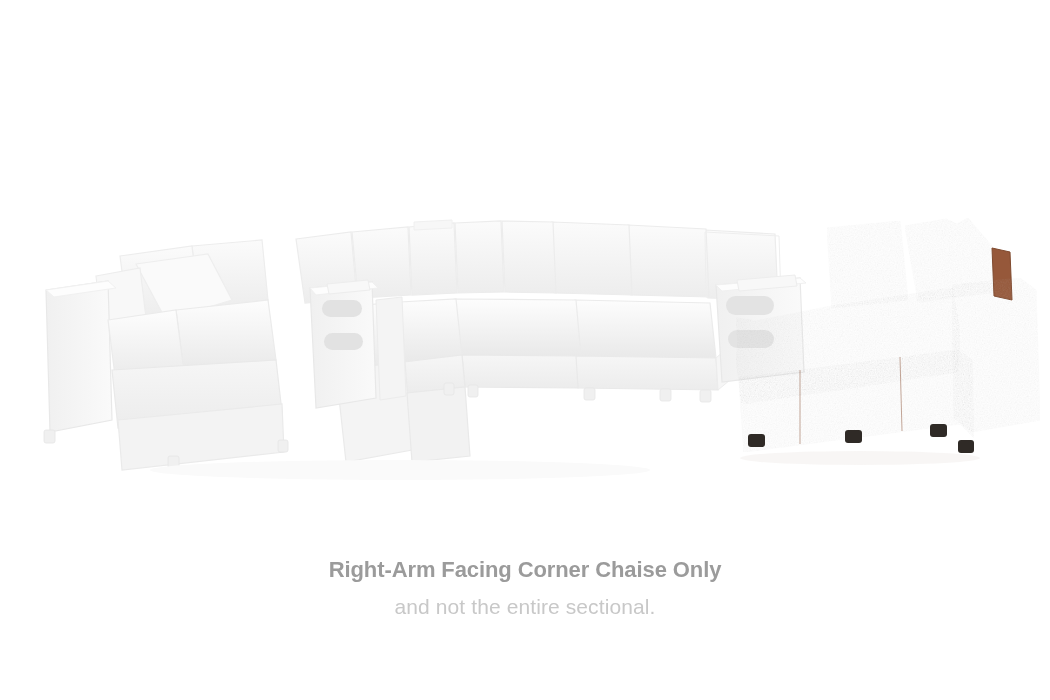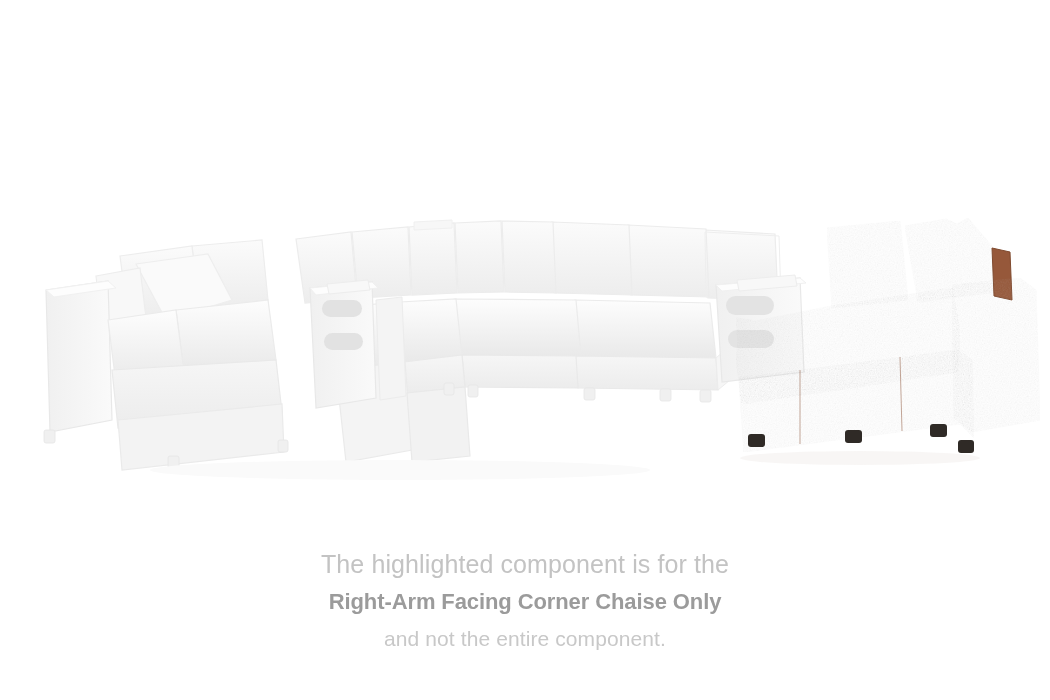--- a/index.html
+++ b/index.html
@@ -280,18 +280,17 @@
           <rect x="930" y="424" width="17" height="13" rx="3"></rect>
           <rect x="958" y="440" width="16" height="13" rx="3"></rect>
         </g>
 
         <ellipse cx="860" cy="458" rx="120" ry="7" fill="#f7f5f4" opacity="0.9"></ellipse>
       </g>
     </svg>
   </div>
 
   <div class="caption">
-    <span class="caption-line-1">The highlighted component is for the</span>
     <span class="caption-line-2">Right-Arm Facing Corner Chaise Only</span>
-    <span class="caption-line-3">and not the entire component.</span>
+    <span class="caption-line-3">and not the entire sectional.</span>
   </div>
 
 </div>
 
 </body></html>

